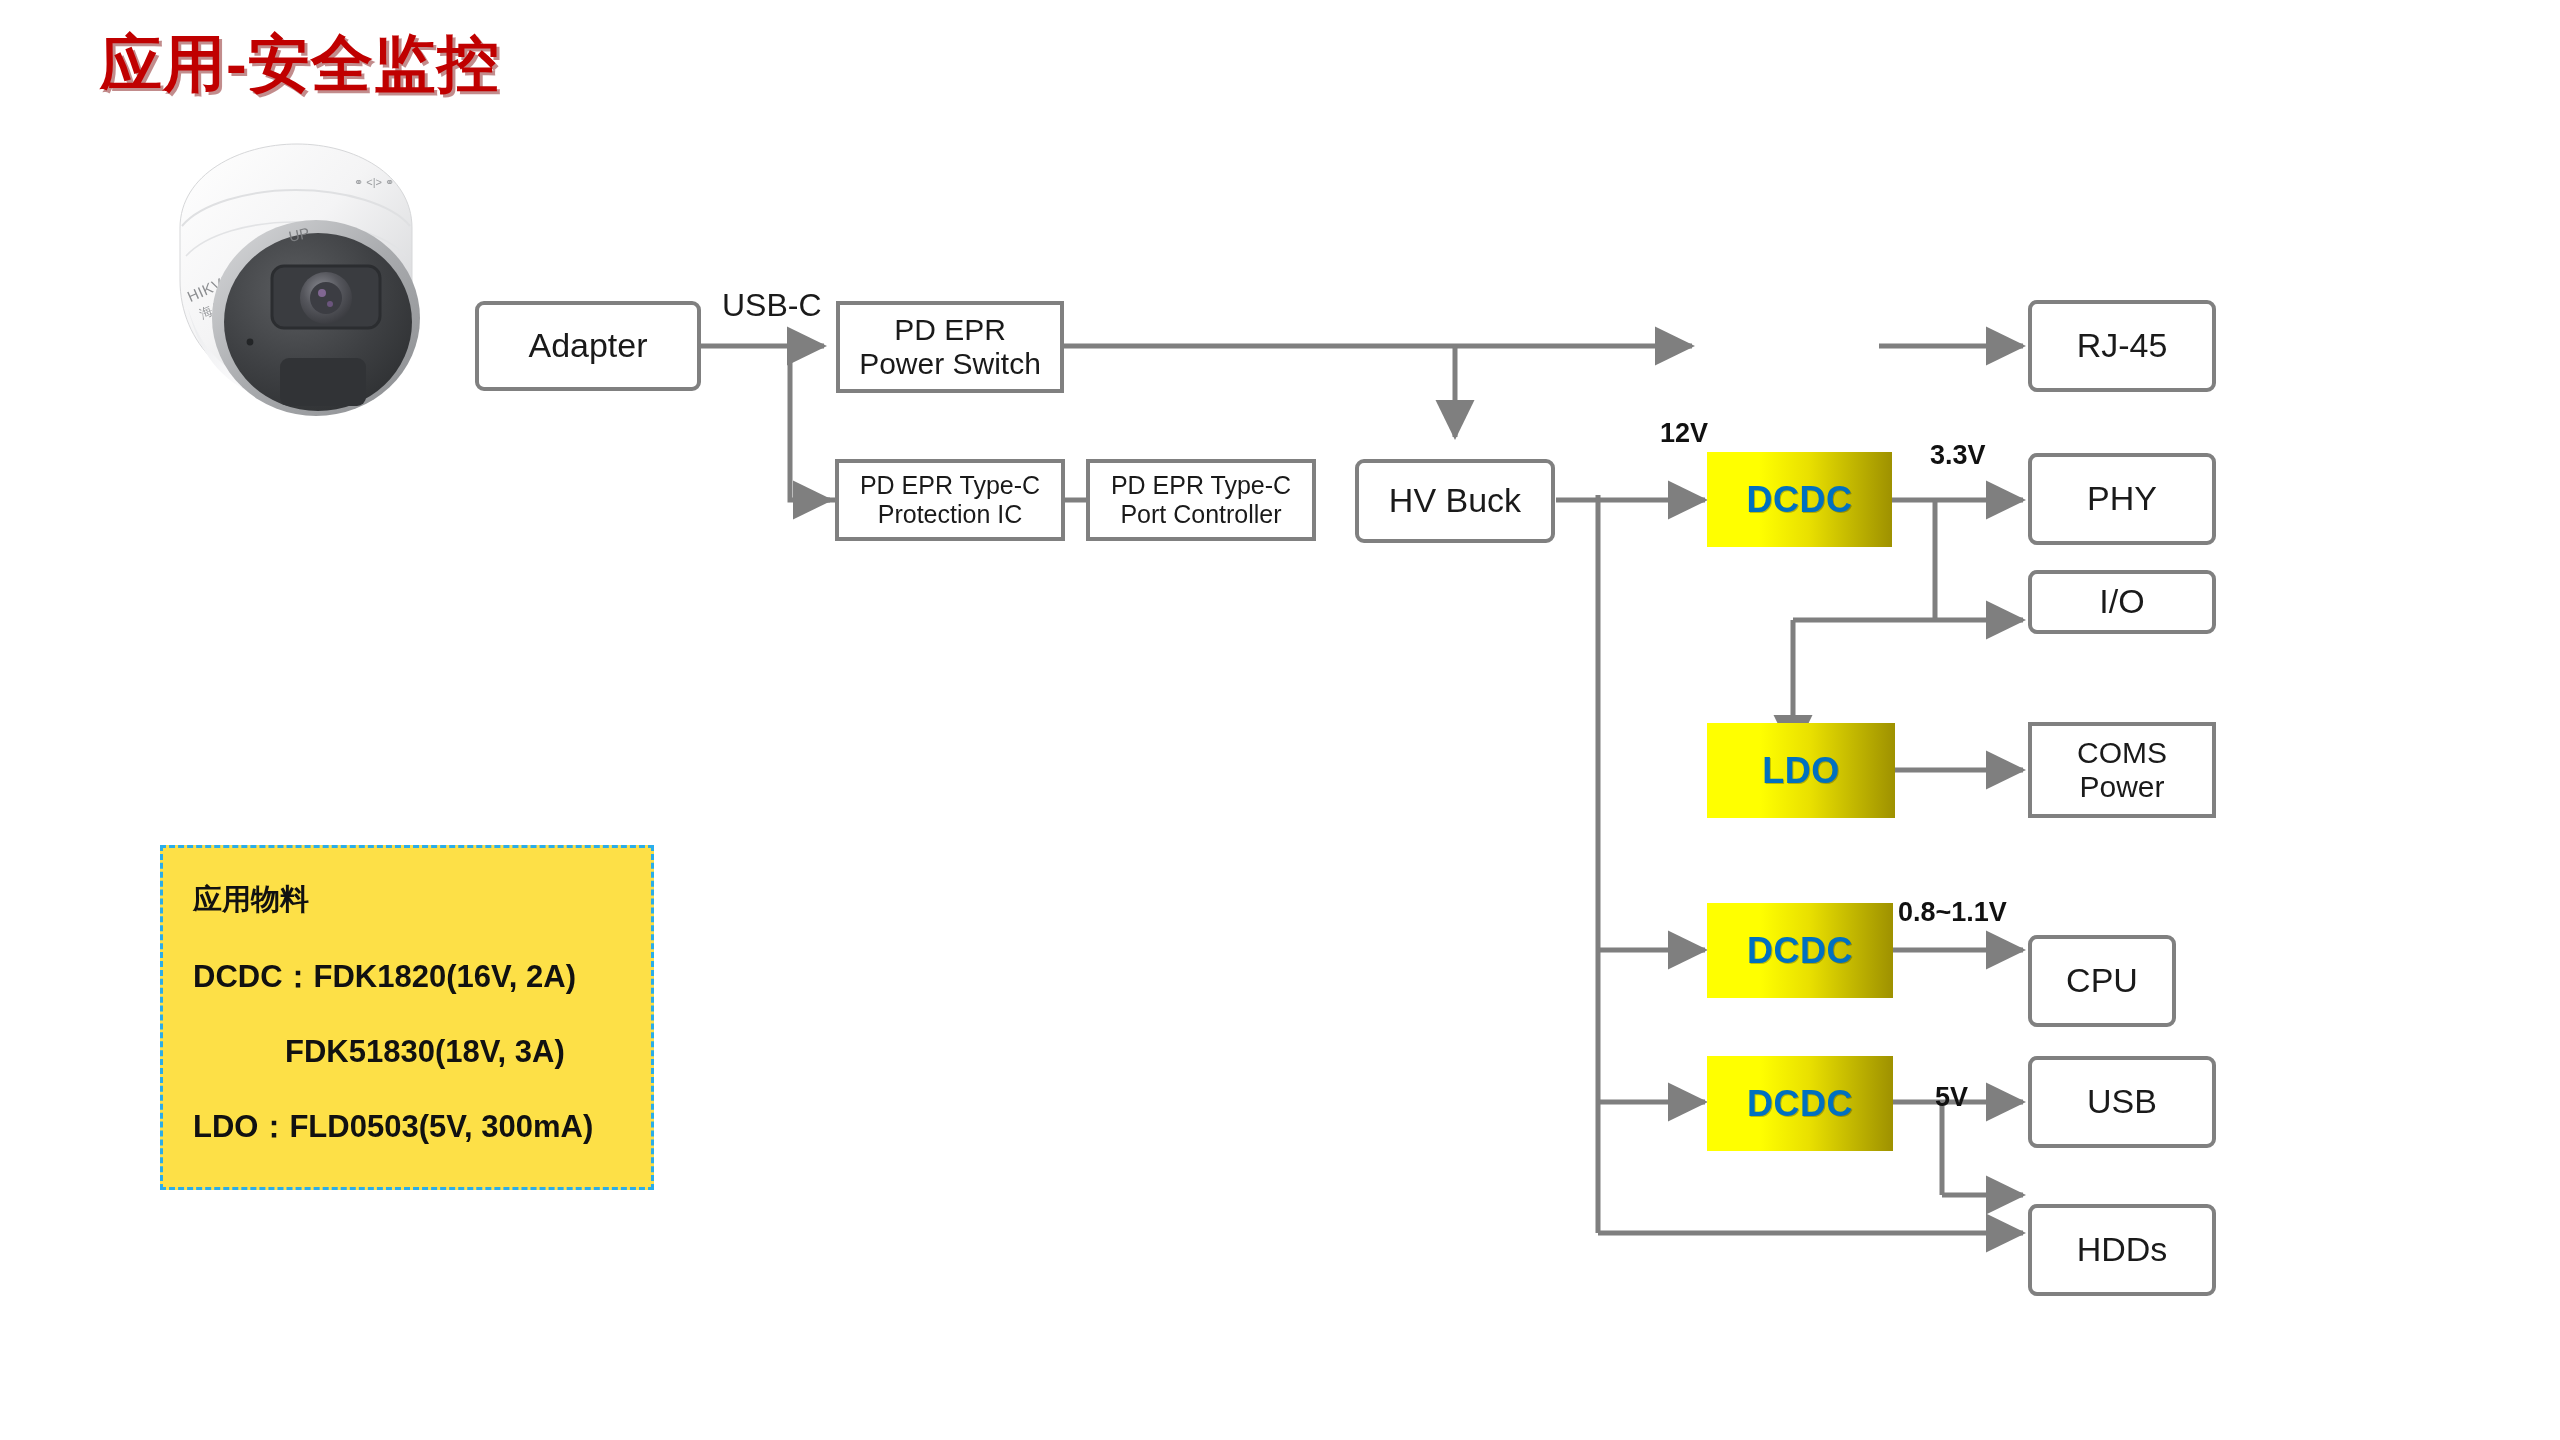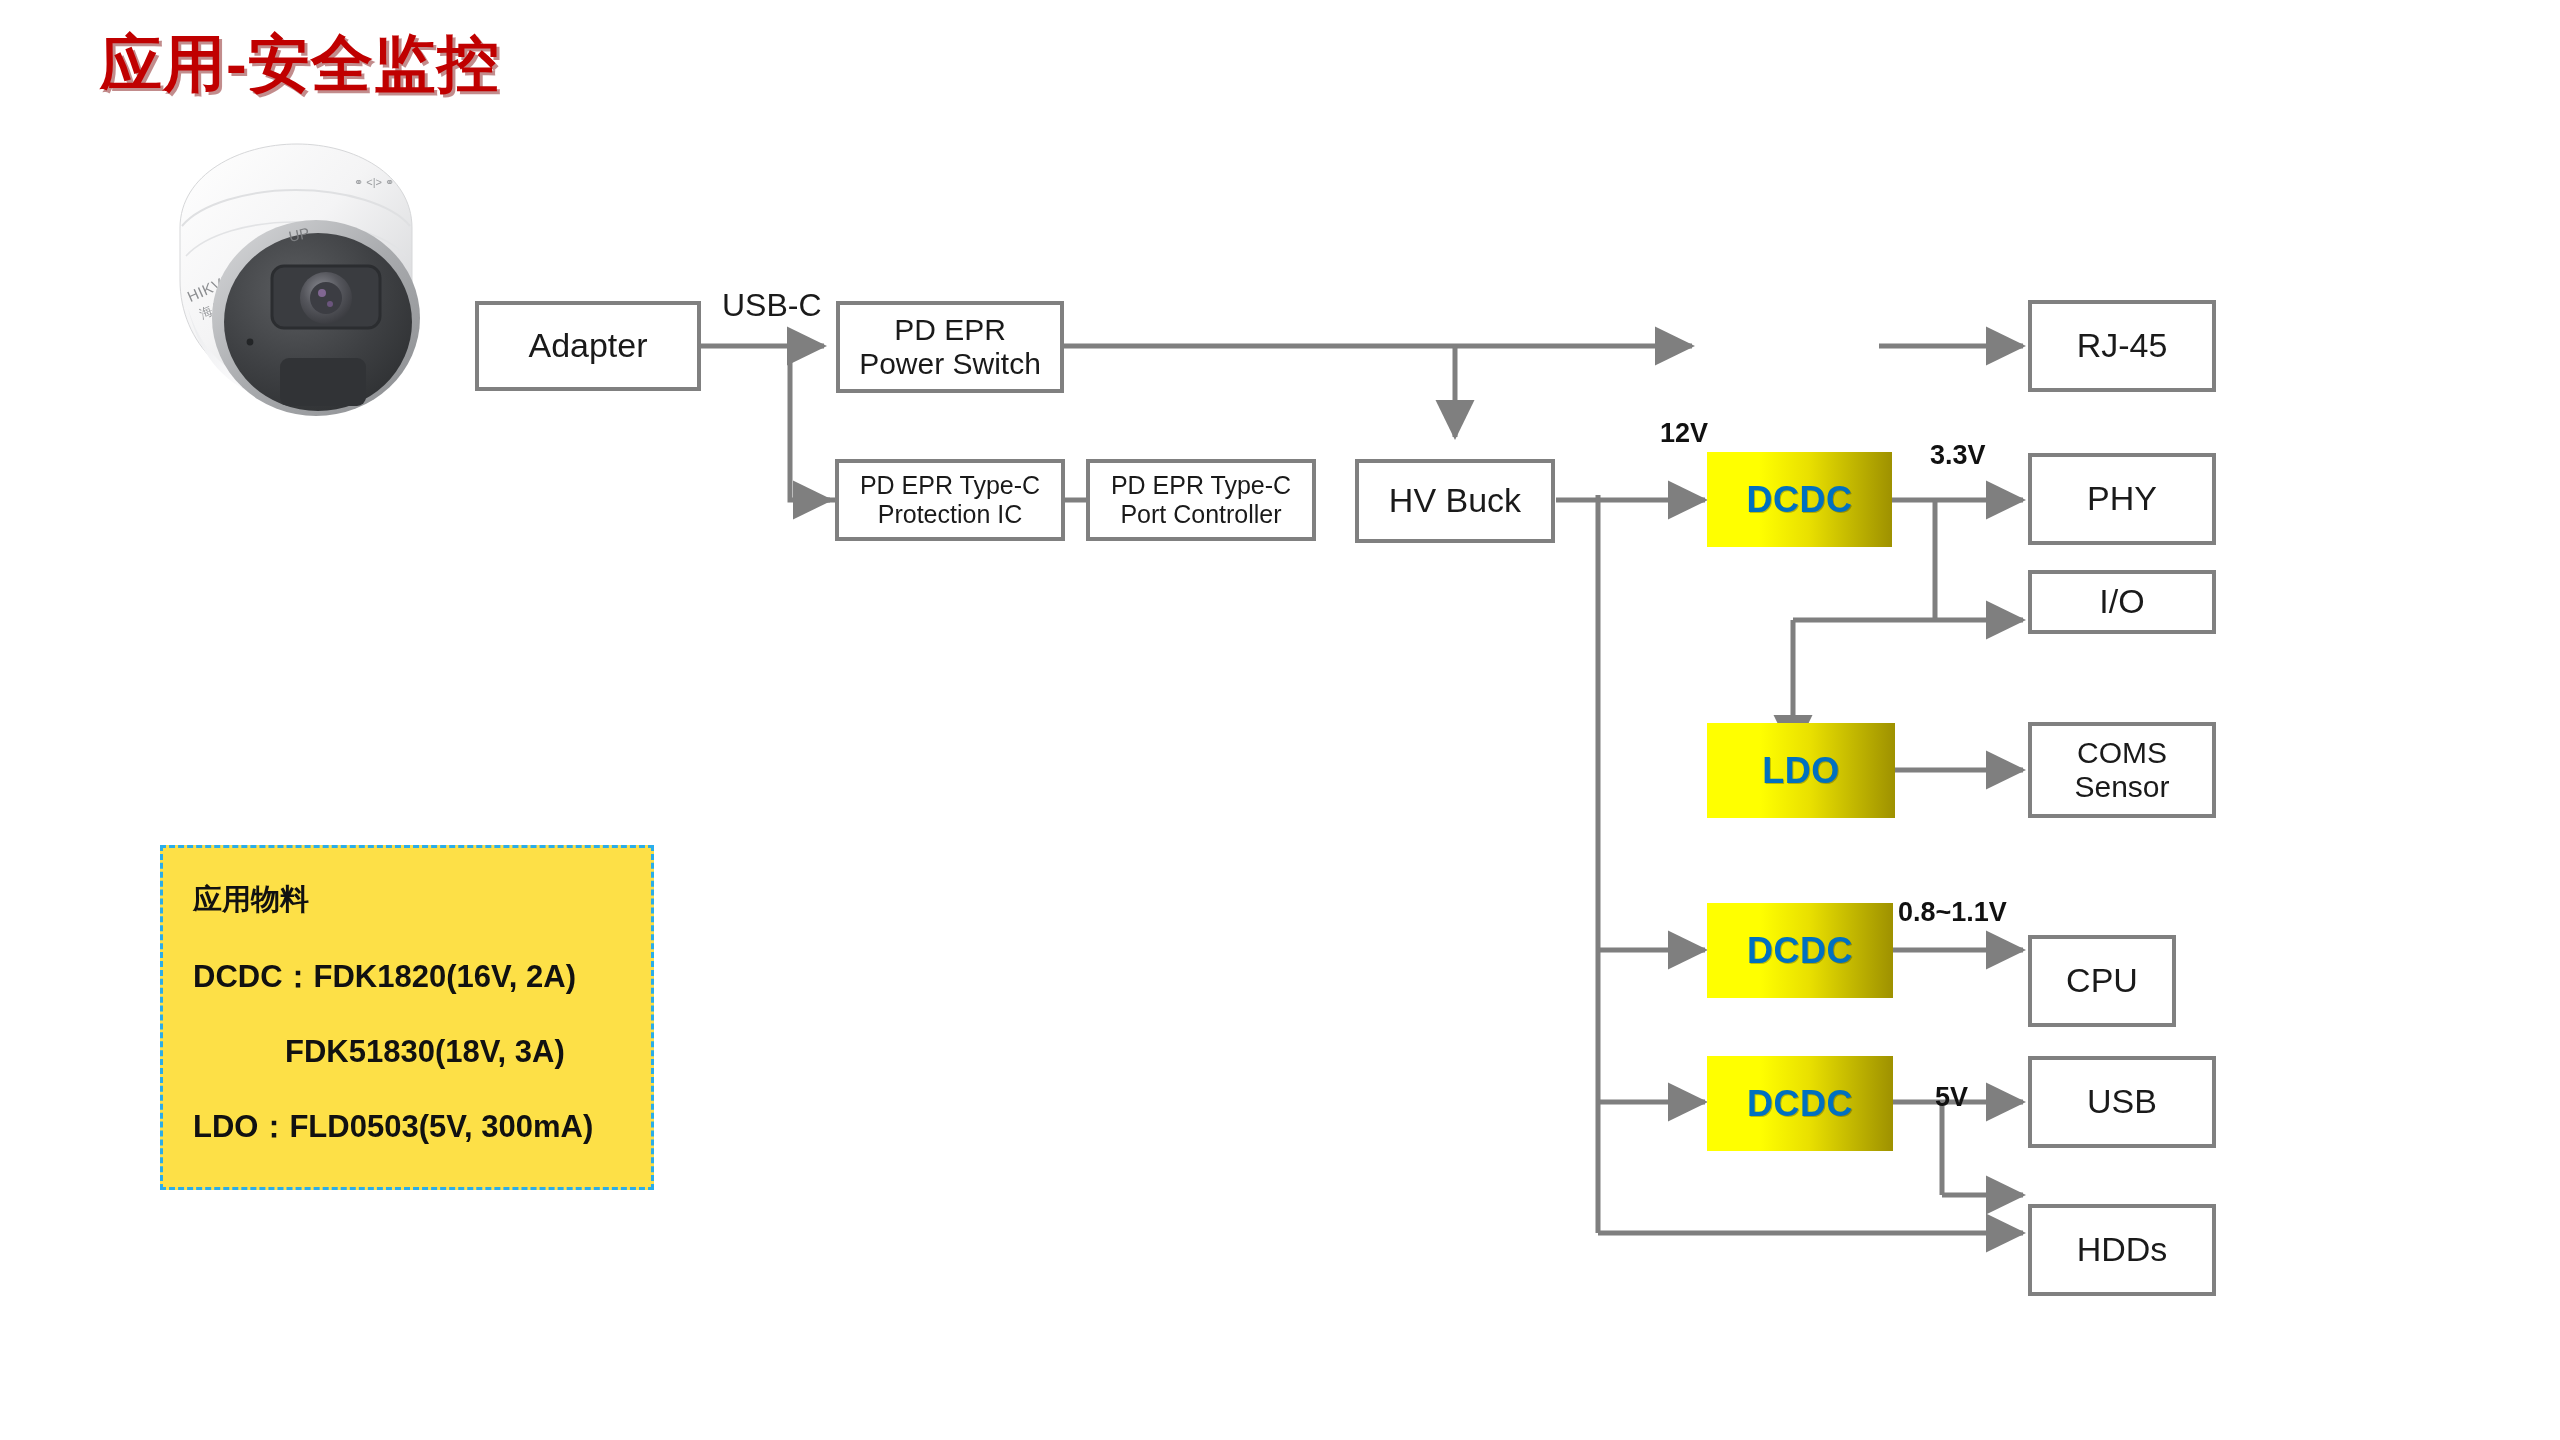--- a/index.html
+++ b/index.html
@@ -59,21 +59,21 @@
     align-items: center;
     justify-content: center;
     text-align: center;
     color: #1a1a1a;
     line-height: 1.15;
   }
   .block .btxt {
     display: block;
     white-space: pre-line;
   }
-  .block.size-lg  { font-size: 34px; }
+  .block.size-lg  { font-size: 34px; border-radius: 9px; }
   .block.size-md  { font-size: 30px; }
   .block.size-sm  { font-size: 25px; }
 
   
   .pblock {
     position: absolute;
     box-sizing: border-box;
     border: none;
     background: linear-gradient(90deg, #ffff00 0%, #ffff00 28%, #e9e000 55%, #9e9100 100%);
     display: flex;
@@ -296,21 +296,21 @@
   <div class="block size-lg" style="left:2028px; top:570px; width:188px; height:64px;">
     <span class="btxt">I/O</span>
   </div>
 
   <div class="pblock" style="left:1707px; top:723px; width:188px; height:95px;">
     <span>LDO</span>
   </div>
 
   <div class="block size-md" style="left:2028px; top:722px; width:188px; height:96px;">
     <span class="btxt">COMS
-Sensor</span>
+Power</span>
   </div>
 
   <div class="pblock" style="left:1707px; top:903px; width:186px; height:95px;">
     <span>DCDC</span>
   </div>
 
   <div class="block size-lg" style="left:2028px; top:903px; width:148px; height:92px;margin-top:32px;">
     <span class="btxt">CPU</span>
   </div>
 

